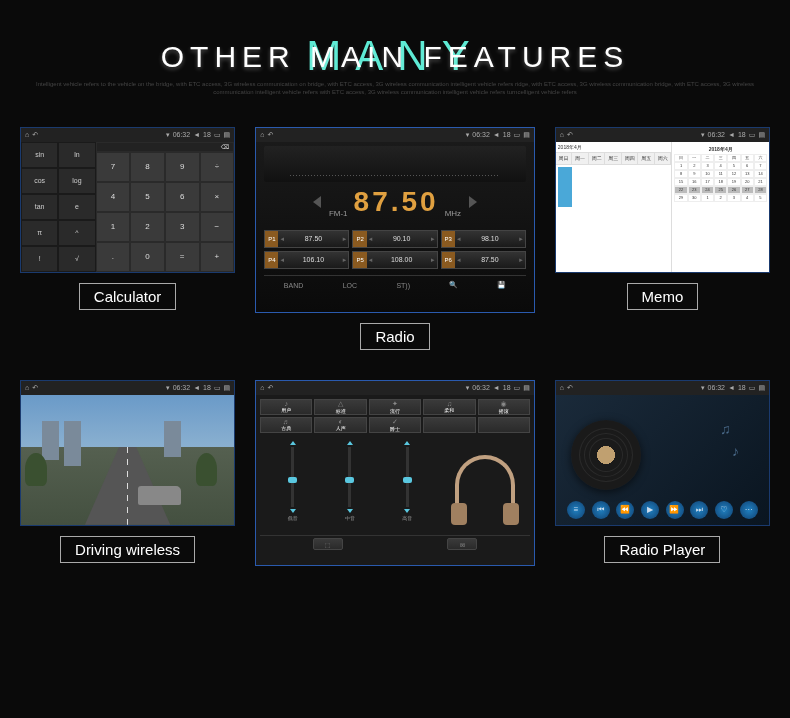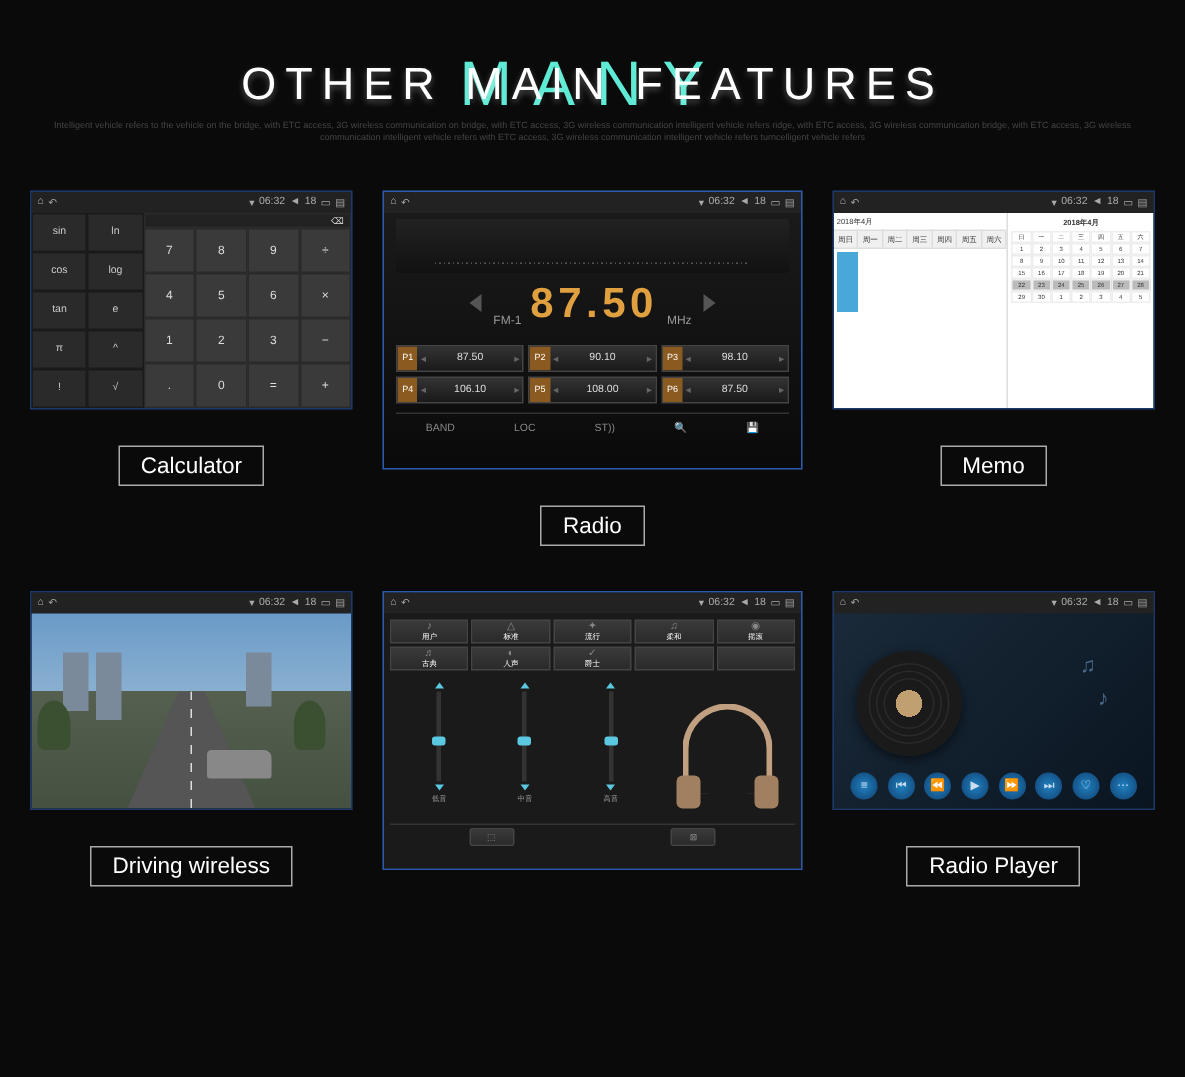--- a/index.html
+++ b/index.html
@@ -6,21 +6,21 @@
 body{width:790px;height:718px;background:#0a0a0a;color:#fff;font-family:Arial,sans-serif;overflow:hidden;position:relative}
 .container{padding:30px 20px}
 .title-area{text-align:center;position:relative;margin-bottom:30px}
 .bg-text{font-size:42px;color:#5eead4;letter-spacing:14px;font-weight:400;position:absolute;width:100%;top:-8px}
 .main-title{font-size:30px;font-weight:normal;letter-spacing:6px;text-shadow:0 2px 4px rgba(255,255,255,0.3);position:relative;z-index:1;margin-top:10px}
 .sub-text{font-size:6px;color:#444;line-height:1.4;margin-top:6px}
 .grid{display:grid;grid-template-columns:1fr 1.3fr 1fr;gap:20px;align-items:start}
 .col{display:flex;flex-direction:column;align-items:center}
 .screen{border:1px solid #1a3a6e;background:#1a1a1a;width:100%;overflow:hidden;position:relative}
 .screen.mid{border:1px solid #2a5aae}
-.label{border:1px solid #aaa;border-radius:0;padding:4px 14px;margin-top:24px;font-size:15px;display:inline-block}
+.label{border:1px solid #aaa;border-radius:0;padding:4px 14px;margin-top:10px;font-size:15px;display:inline-block}
 .status-bar{height:14px;background:#222;display:flex;align-items:center;justify-content:space-between;padding:0 4px;font-size:7px;color:#aaa}
 .status-bar .left{display:flex;gap:3px}
 .status-bar .right{display:flex;gap:3px;align-items:center}
 
 
 .calc{height:130px;display:flex}
 .calc-sci{width:35%;background:#2a2a2a;display:grid;grid-template-columns:1fr 1fr;grid-template-rows:repeat(5,1fr);font-size:7px;color:#ccc}
 .calc-sci div{display:flex;align-items:center;justify-content:center;border:1px solid #1a1a1a}
 .calc-num{flex:1;background:#3a3a3a;display:grid;grid-template-columns:repeat(4,1fr);grid-template-rows:10px repeat(4,1fr);font-size:8px}
 .calc-num .hdr{grid-column:1/5;background:#222;font-size:6px;display:flex;align-items:center;justify-content:flex-end;padding-right:4px}

